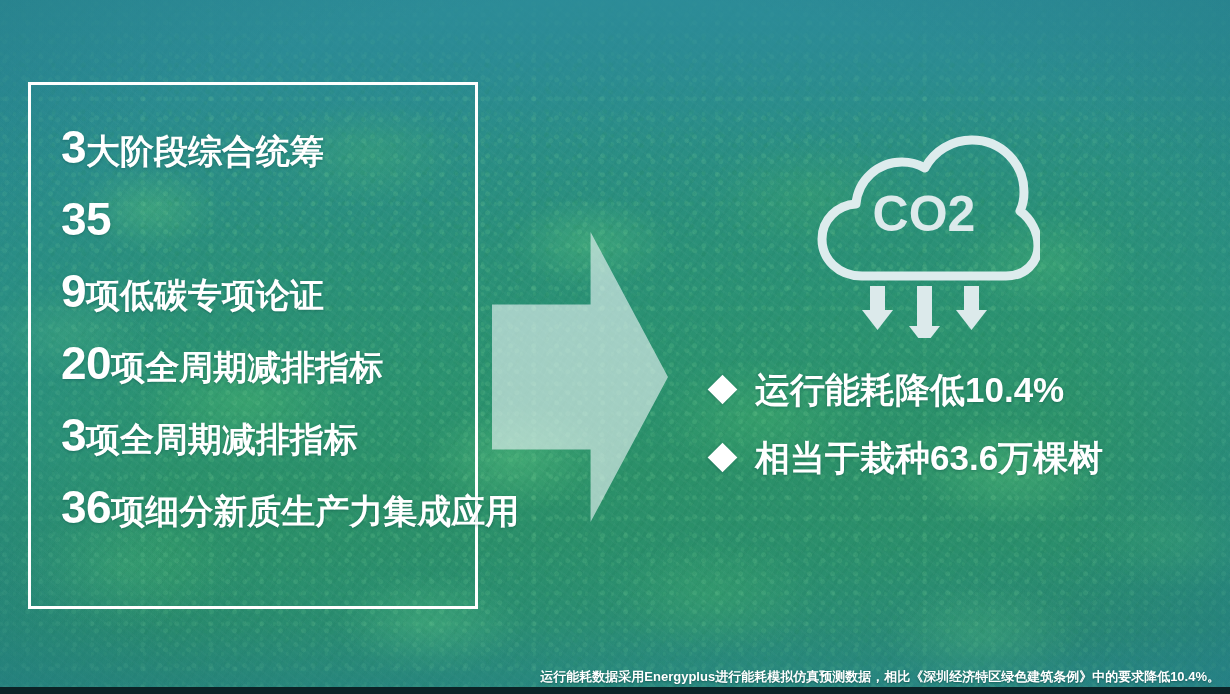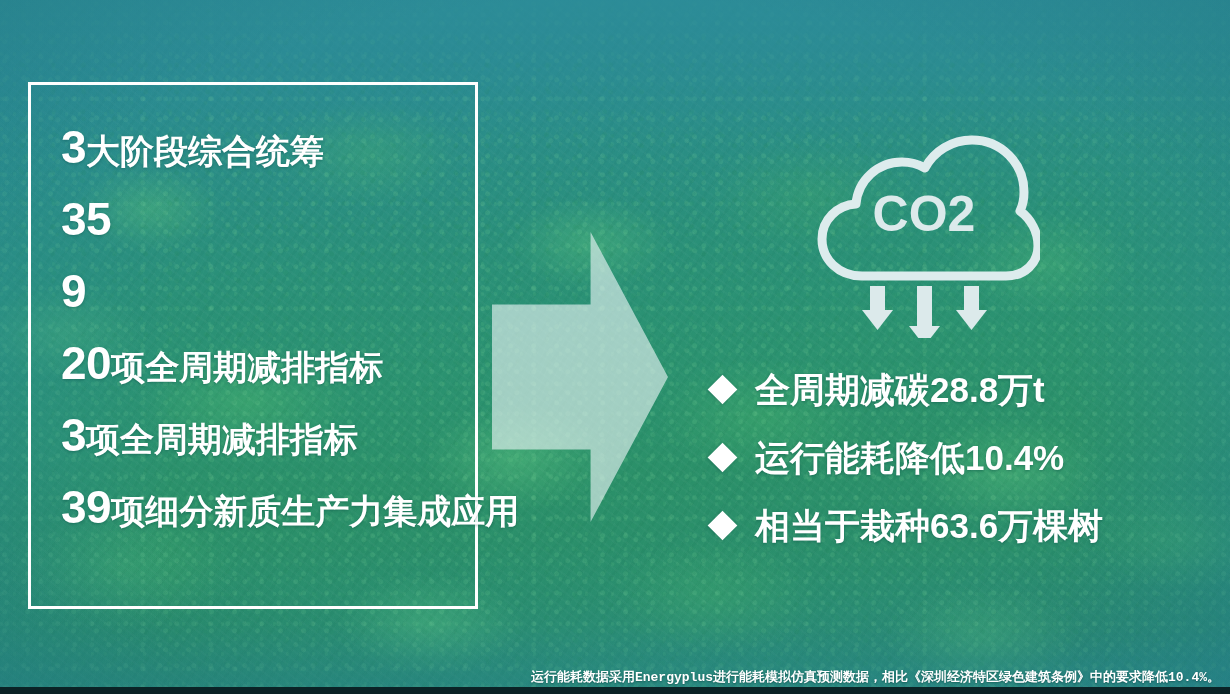--- a/index.html
+++ b/index.html
@@ -195,21 +195,20 @@
   .footer-note {
     position: absolute;
     right: 10px;
     bottom: 8px;
     color: #ffffff;
     font-size: 13px;
     font-weight: bold;
     letter-spacing: 0px;
     white-space: nowrap;
     text-shadow: 0 1px 2px rgba(0,50,48,.5);
-    font-family: Liberation Mono, monospace;
   }
 </style>
 </head>
 <body>
 
 <div class="slide">
 
   <div class="bg-base"></div>
   <div class="bg-canopy"></div>
   <div class="bg-leaves"></div>
@@ -224,34 +223,35 @@
         <span class="stat-num">3</span>
         <span class="stat-text">大阶段综合统筹</span>
       </div>
 
       <div class="stat-row">
         <span class="stat-num">35</span>
       </div>
 
       <div class="stat-row">
         <span class="stat-num">9</span>
+        <span class="stat-text">项低碳专项论证</span>
       </div>
 
       <div class="stat-row">
         <span class="stat-num">20</span>
         <span class="stat-text">项全周期减排指标</span>
       </div>
 
       <div class="stat-row">
         <span class="stat-num">3</span>
         <span class="stat-text">项全周期减排指标</span>
       </div>
 
       <div class="stat-row">
-        <span class="stat-num">39</span>
+        <span class="stat-num">36</span>
         <span class="stat-text">项细分新质生产力集成应用</span>
       </div>
 
     </div>
   </div>
 
   <div class="big-arrow"></div>
 
   <div class="co2-icon">
     <svg viewBox="0 0 240 210" xmlns="http://www.w3.org/2000/svg" aria-hidden="true">
@@ -280,24 +280,20 @@
 
       <g>
         <rect x="164" y="158" width="15" height="26" fill="#dceaeb"></rect>
         <polygon points="156,182 187,182 171.5,202" fill="#dceaeb"></polygon>
       </g>
     </svg>
   </div>
 
   <div class="bullet-list">
 
-    <div class="bullet-row">
-      <span class="diamond"></span>
-      <span class="bullet-text">全周期减碳28.8万t</span>
-    </div>
 
     <div class="bullet-row">
       <span class="diamond"></span>
       <span class="bullet-text">运行能耗降低10.4%</span>
     </div>
 
     <div class="bullet-row">
       <span class="diamond"></span>
       <span class="bullet-text">相当于栽种63.6万棵树</span>
     </div>

